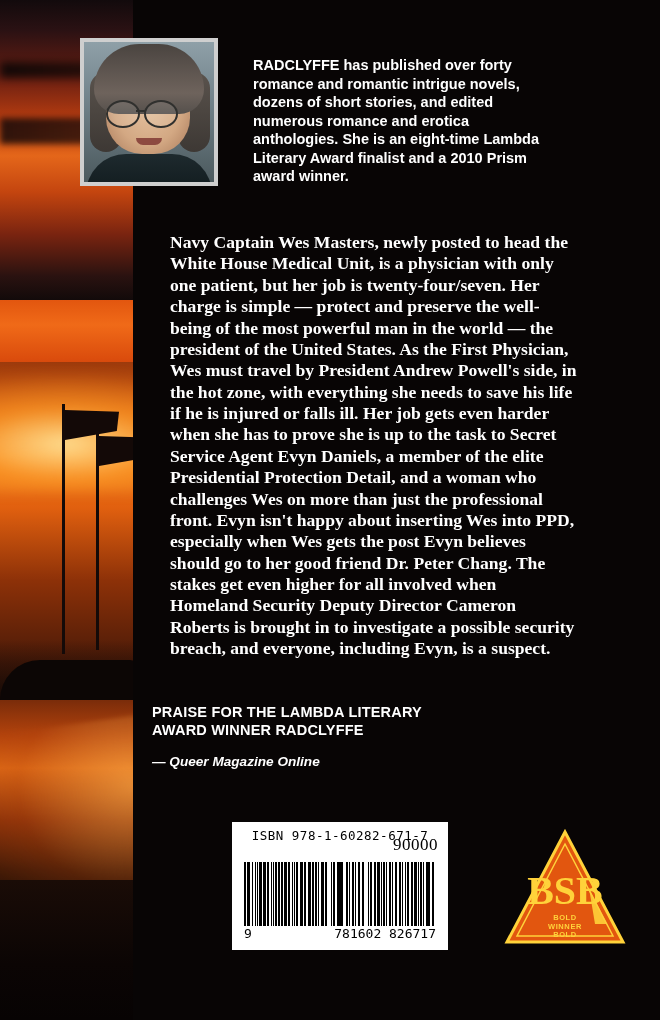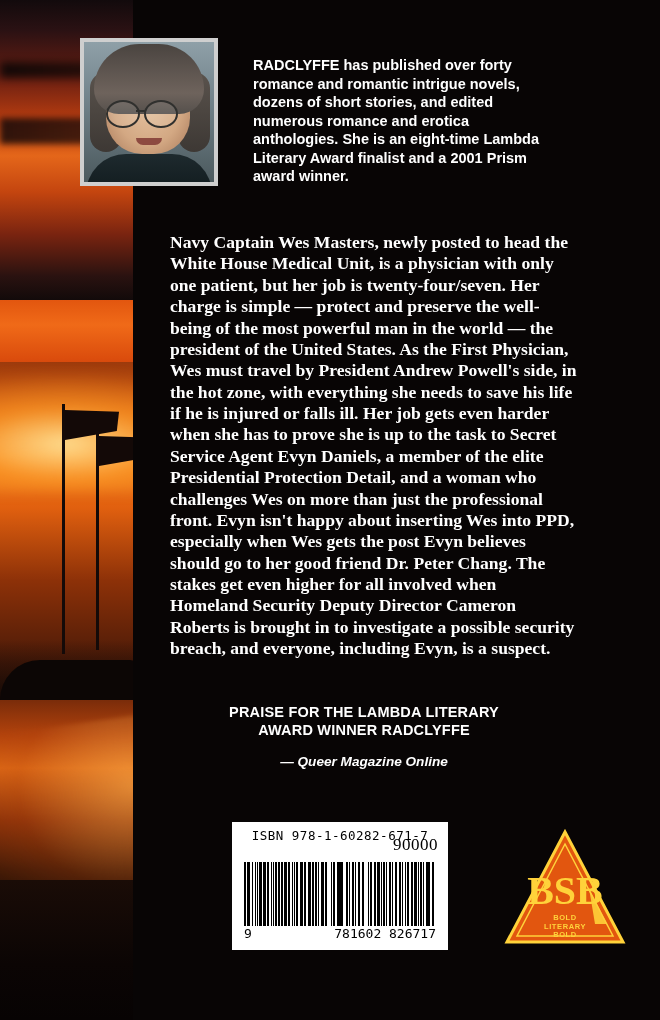--- a/index.html
+++ b/index.html
@@ -127,21 +127,21 @@
 
   .blurb{
     position:absolute;left:170px;top:232px;width:408px;
     color:#ffffff;font-size:17.6px;line-height:1.215;
     font-family:"Liberation Serif", serif;
     font-weight:bold;
     text-align:left;
   }
 
   .praise{
-    position:absolute;left:152px;top:703px;width:424px;text-align:center;
+    position:absolute;left:152px;top:703px;width:424px;
     color:#ffffff;font-family:"Liberation Sans", sans-serif;
   }
   .praise-head{font-size:14.5px;font-weight:bold;line-height:1.25;letter-spacing:.2px;}
   .praise-quote{margin-top:12px;font-size:13.6px;line-height:1.28;font-weight:bold;}
   .praise-attr{margin-top:15px;font-size:13.6px;font-weight:bold;font-style:italic;}
 
   
   .barcode-box{
     position:absolute;left:232px;top:822px;width:216px;height:128px;
     background:#ffffff;padding:6px 8px;box-sizing:border-box;
@@ -219,21 +219,21 @@
         <div class="ph-hair"></div>
         <div class="ph-glass ph-glassL"></div>
         <div class="ph-glass ph-glassR"></div>
         <div class="ph-bridge"></div>
         <div class="ph-mouth"></div>
         <div class="ph-body"></div>
       </div>
     </div>
 
 
-    <div class="bio">RADCLYFFE has published over forty romance and romantic intrigue novels, dozens of short stories, and edited numerous romance and erotica anthologies. She is an eight-time Lambda Literary Award finalist and a 2001 Prism award winner.</div>
+    <div class="bio">RADCLYFFE has published over forty romance and romantic intrigue novels, dozens of short stories, and edited numerous romance and erotica anthologies. She is an eight-time Lambda Literary Award finalist and a 2010 Prism award winner.</div>
 
     <div class="blurb">Navy Captain Wes Masters, newly posted to head the White House Medical Unit, is a physician with only one patient, but her job is twenty-four/seven. Her charge is simple — protect and preserve the well-being of the most powerful man in the world — the president of the United States. As the First Physician, Wes must travel by President Andrew Powell's side, in the hot zone, with everything she needs to save his life if he is injured or falls ill. Her job gets even harder when she has to prove she is up to the task to Secret Service Agent Evyn Daniels, a member of the elite Presidential Protection Detail, and a woman who challenges Wes on more than just the professional front. Evyn isn't happy about inserting Wes into PPD, especially when Wes gets the post Evyn believes should go to her good friend Dr. Peter Chang. The stakes get even higher for all involved when Homeland Security Deputy Director Cameron Roberts is brought in to investigate a possible security breach, and everyone, including Evyn, is a suspect.</div>
 
     <div class="praise">
       <div class="praise-head">PRAISE FOR THE LAMBDA LITERARY</div>
       <div class="praise-head">AWARD WINNER RADCLYFFE</div>
       <div class="praise-attr">— Queer Magazine Online</div>
     </div>
 
     <div class="barcode-box">
@@ -373,19 +373,19 @@
 
     <div class="logo">
       <svg width="124" height="124" viewBox="0 0 124 124">
         <polygon points="62,4 120,114 4,114" fill="#e2560f" stroke="#ffd23a" stroke-width="3"></polygon>
         <polygon points="62,16 110,108 14,108" fill="none" stroke="#ffd23a" stroke-width="1.5"></polygon>
         <text x="62" y="76" text-anchor="middle" font-family="Liberation Serif, serif" font-size="40" font-weight="bold" fill="#ffd23a">BSB</text>
         <path d="M86 60 L104 96 L92 96 Z" fill="#ffd23a" opacity="0.9"></path>
       </svg>
       <div class="logo-text">
         <div>BOLD</div>
-        <div>LITERARY</div>
+        <div>WINNER</div>
         <div>BOLD</div>
       </div>
     </div>
 
   </div>
 </div>
 
 </body></html>

